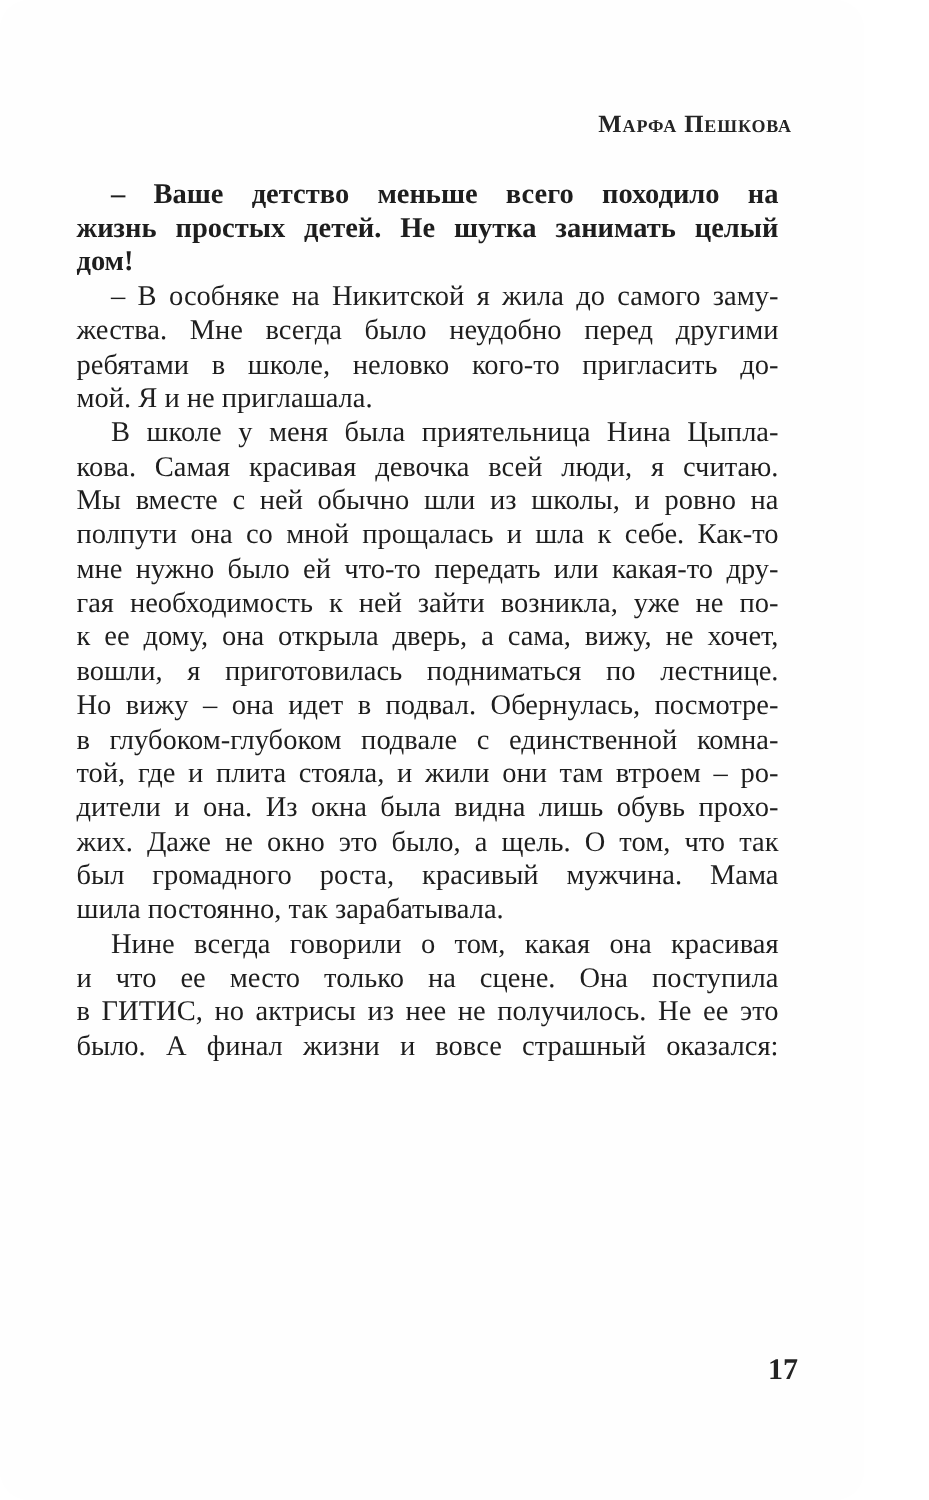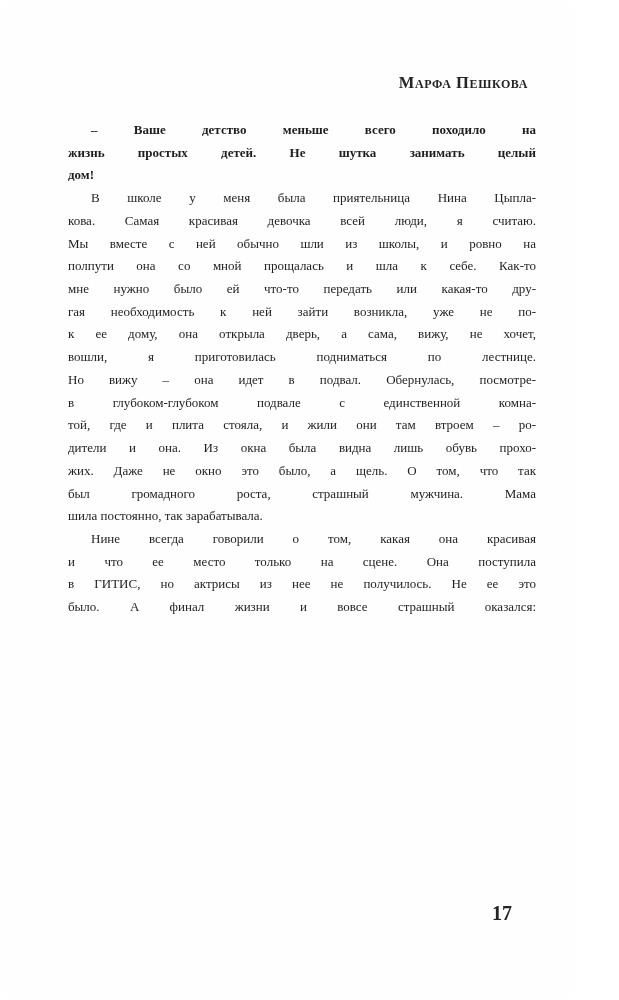--- a/index.html
+++ b/index.html
@@ -25,23 +25,23 @@
     text-align: right;
     font-variant: small-caps;
     font-weight: 700;
     font-size: 16.5px;
     letter-spacing: 0.6px;
     color: #242424;
   }
   .text-block {
     position: absolute;
     top: 119px;
-    left: 68px;
+    left: 51px;
     width: 468px;
-    font-size: 13px;
+    font-size: 19px;
   }
   .paragraph {
     margin: 0;
     padding: 0;
   }
   .paragraph.bold .line {
     font-weight: 700;
   }
   .line {
     height: 22.73px;
@@ -54,55 +54,61 @@
   }
   .line.first {
     padding-left: 23px;
   }
   .line.last {
     text-align-last: left;
   }
   .page-number {
     position: absolute;
     top: 902px;
-    left: 44px;
+    left: 64px;
     width: 468px;
     text-align: right;
     font-size: 20px;
     font-weight: 700;
     color: #242424;
   }
 </style>
 </head>
 <body>
 
 <div class="page">
   <div class="running-header">Марфа Пешкова</div>
 
   <div class="text-block" id="text-block">
       <div class="paragraph bold">
         <div class="line first">– Ваше детство меньше всего походило на</div>
         <div class="line">жизнь простых детей. Не шутка занимать целый</div>
         <div class="line last">дом!</div>
       </div>
       <div class="paragraph">
+        <div class="line first">– В особняке на Никитской я жила до самого заму-</div>
+        <div class="line">жества. Мне всегда было неудобно перед другими</div>
+        <div class="line">ребятами в школе, неловко кого-то пригласить до-</div>
+        <div class="line last">мой. Я и не приглашала.</div>
+      </div>
+      <div class="paragraph">
         <div class="line first">В школе у меня была приятельница Нина Цыпла-</div>
         <div class="line">кова. Самая красивая девочка всей люди, я считаю.</div>
         <div class="line">Мы вместе с ней обычно шли из школы, и ровно на</div>
         <div class="line">полпути она со мной прощалась и шла к себе. Как-то</div>
         <div class="line">мне нужно было ей что-то передать или какая-то дру-</div>
         <div class="line">гая необходимость к ней зайти возникла, уже не по-</div>
         <div class="line">к ее дому, она открыла дверь, а сама, вижу, не хочет,</div>
         <div class="line">вошли, я приготовилась подниматься по лестнице.</div>
         <div class="line">Но вижу – она идет в подвал. Обернулась, посмотре-</div>
         <div class="line">в глубоком-глубоком подвале с единственной комна-</div>
         <div class="line">той, где и плита стояла, и жили они там втроем – ро-</div>
         <div class="line">дители и она. Из окна была видна лишь обувь прохо-</div>
         <div class="line">жих. Даже не окно это было, а щель. О том, что так</div>
-        <div class="line">был громадного роста, страшный мужчина. Мама</div>
+        <div class="line">был громадного роста, красивый мужчина. Мама</div>
         <div class="line last">шила постоянно, так зарабатывала.</div>
       </div>
       <div class="paragraph">
         <div class="line first">Нине всегда говорили о том, какая она красивая</div>
         <div class="line">и что ее место только на сцене. Она поступила</div>
         <div class="line">в ГИТИС, но актрисы из нее не получилось. Не ее это</div>
         <div class="line">было. А финал жизни и вовсе страшный оказался:</div>
       </div>
     </div>
 

